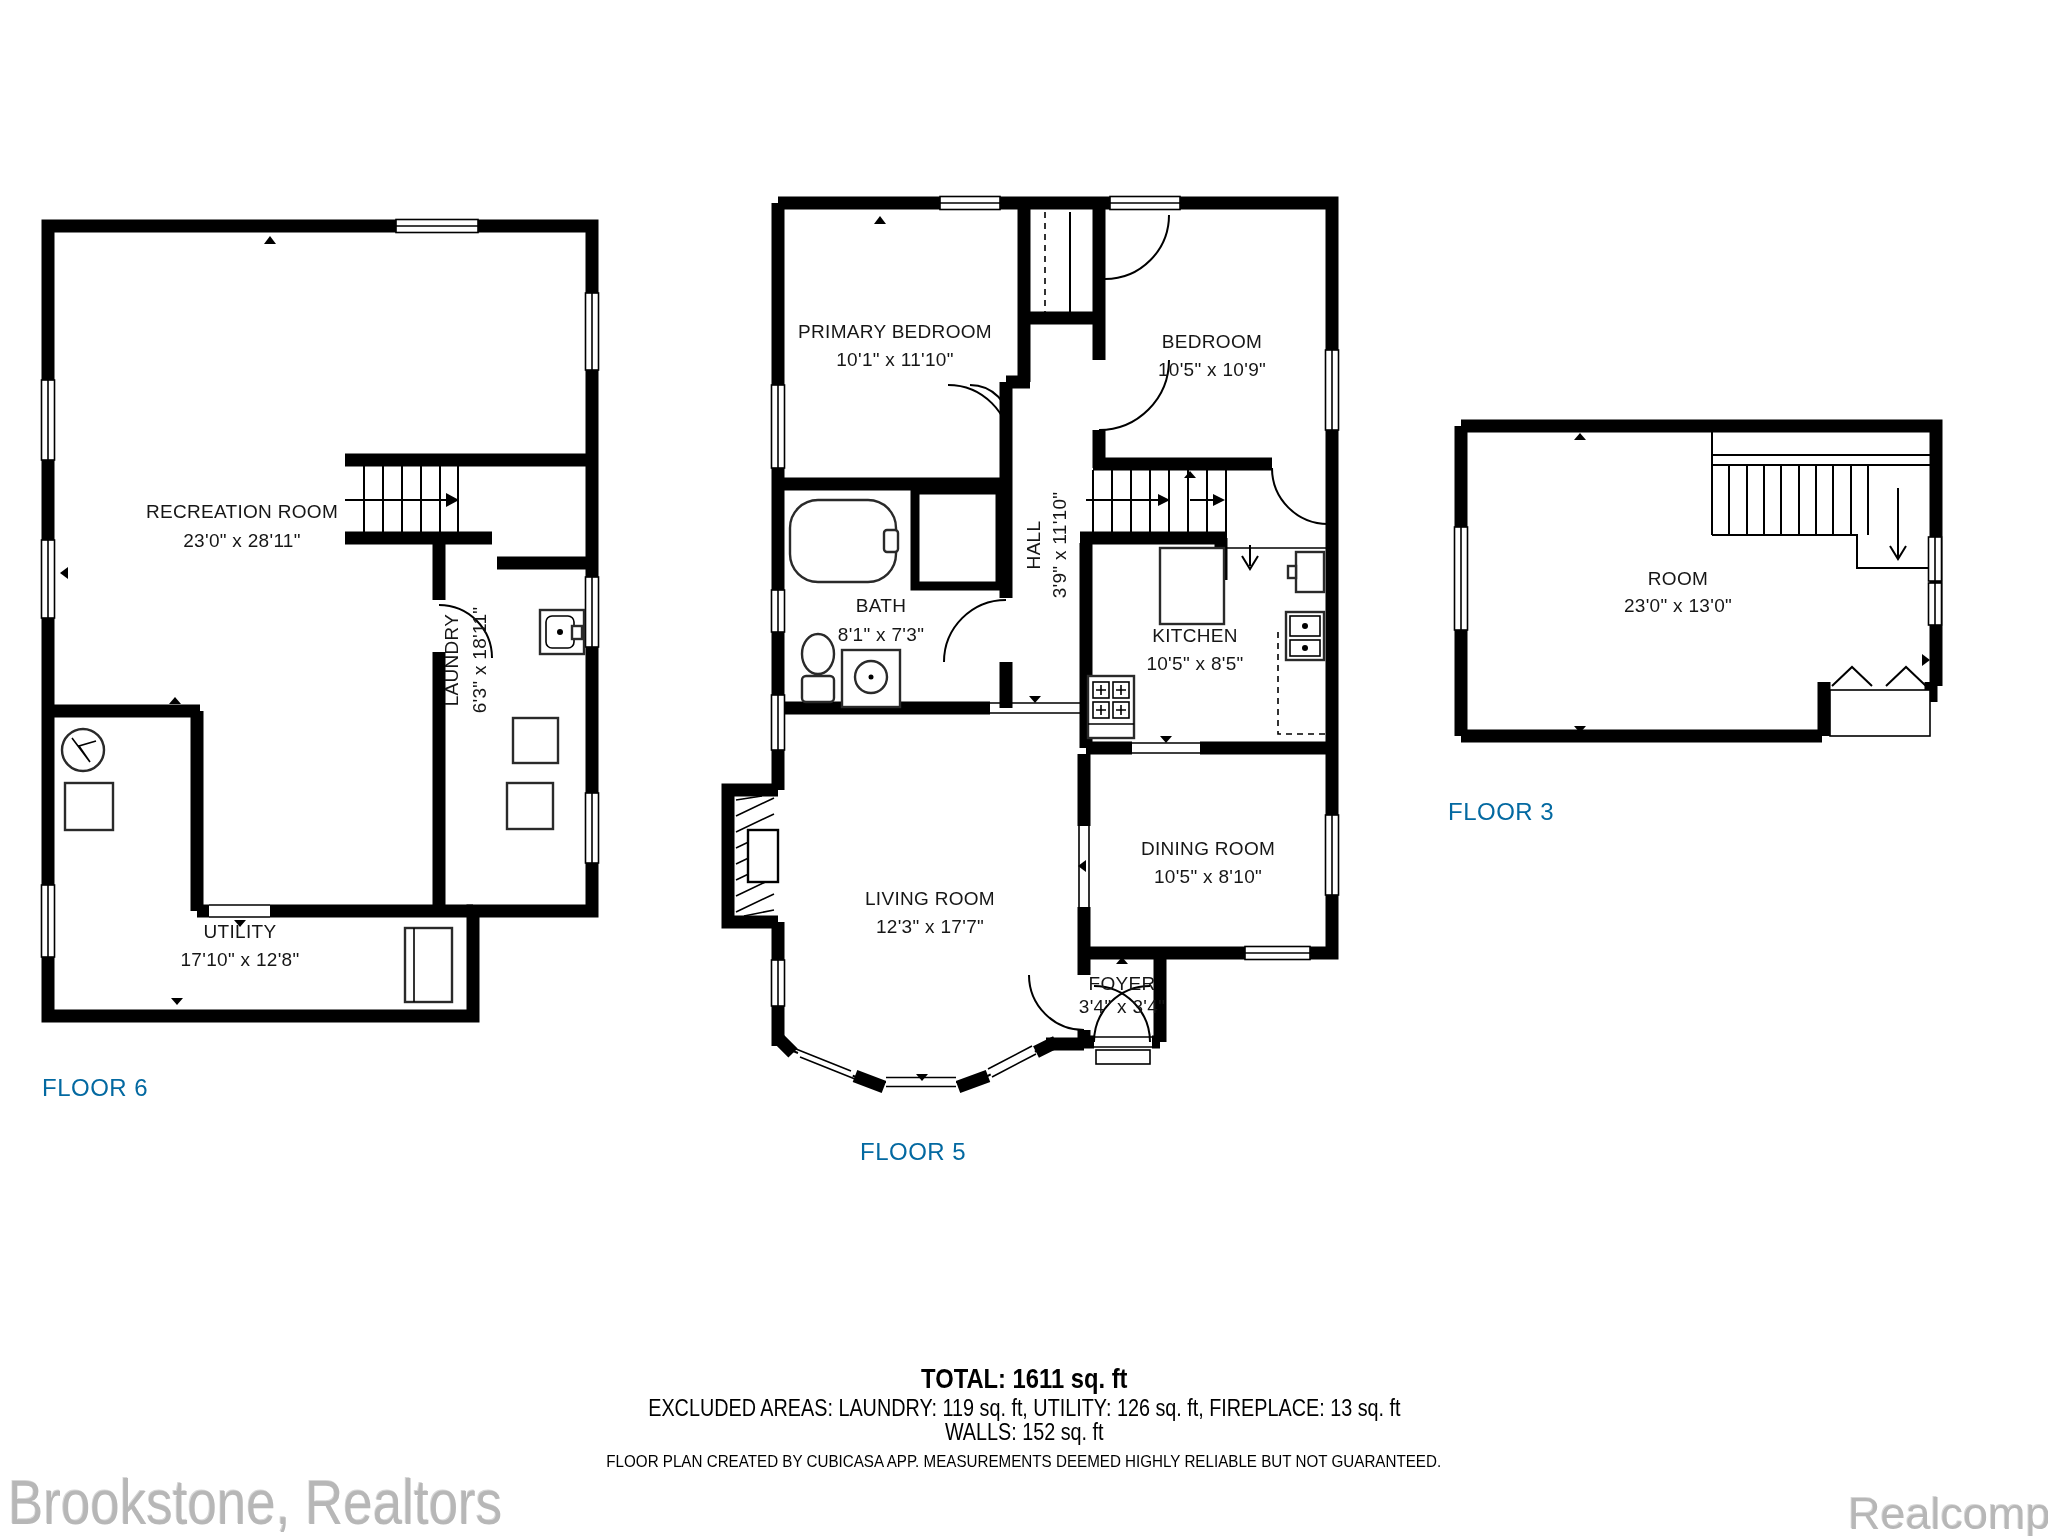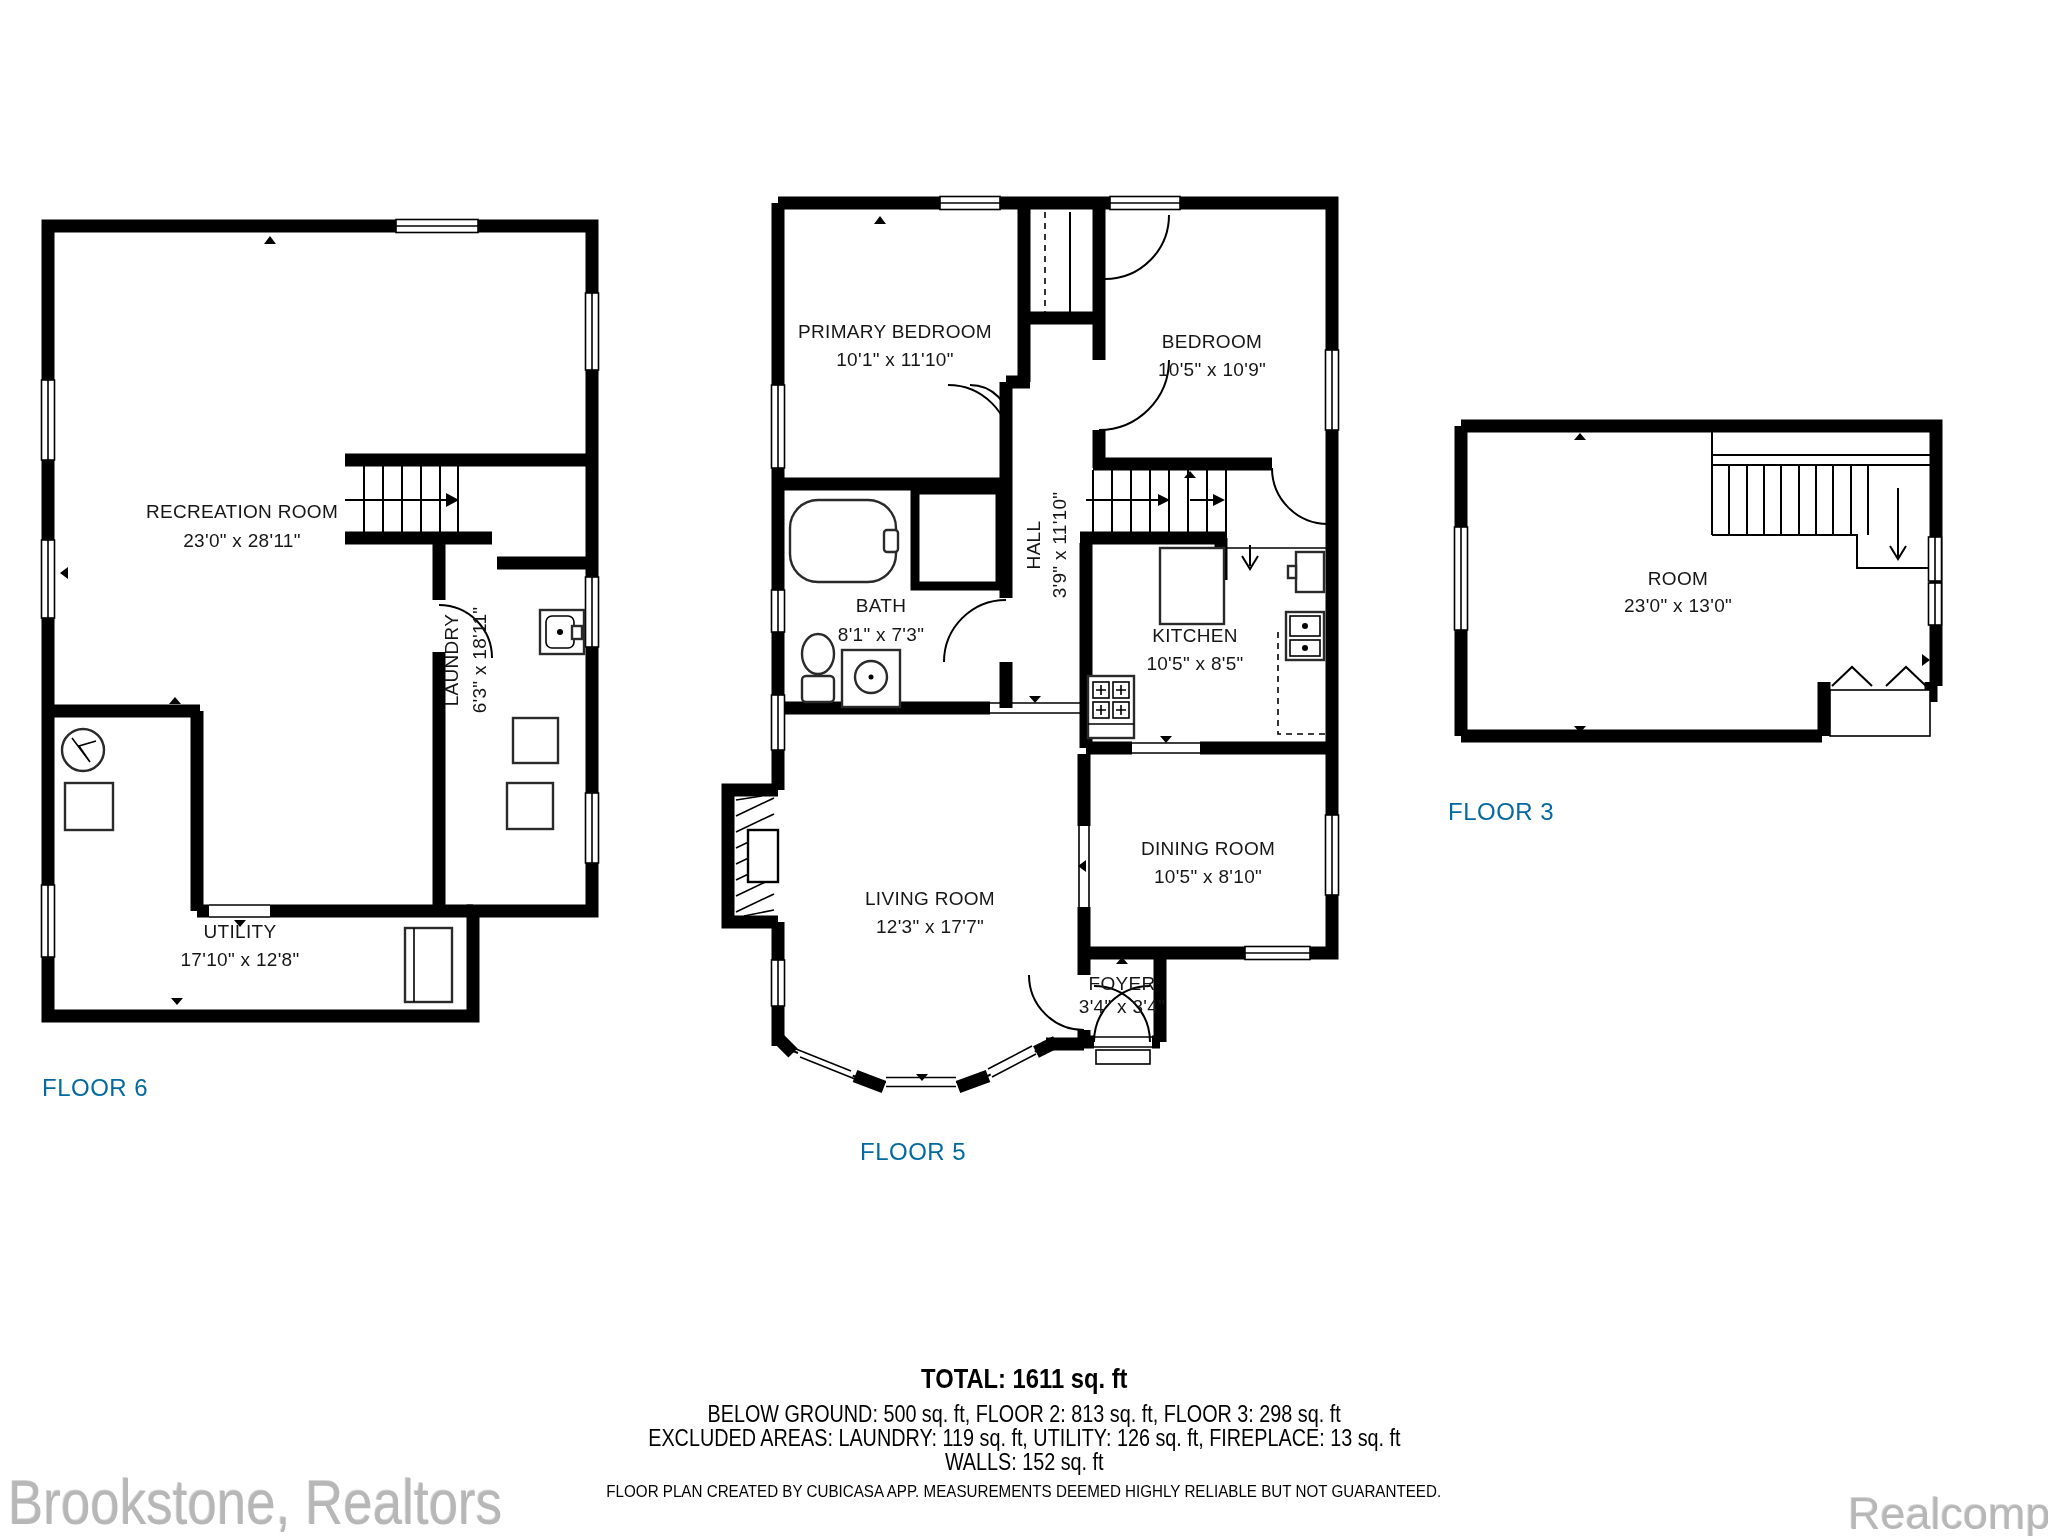--- a/index.html
+++ b/index.html
@@ -3,21 +3,21 @@
 <meta charset="utf-8">
 <style>
   html,body{margin:0;padding:0;background:#fff;}
   .canvas{position:relative;width:2048px;height:1536px;background:#fff;overflow:hidden;
           font-family:"Liberation Sans",sans-serif;}
   svg{position:absolute;left:0;top:0;}
   svg text{font-family:"Liberation Sans",sans-serif;font-size:19px;fill:#161616;
            text-anchor:middle;letter-spacing:.3px;}
   .floor-label{position:absolute;font-size:24px;color:#0369a1;letter-spacing:.5px;}
   .summary{position:absolute;left:0;top:1364px;width:2048px;text-align:center;color:#000;}
-  .summary .total{font-size:27px;font-weight:bold;margin-bottom:7px;}
+  .summary .total{font-size:27px;font-weight:bold;margin-bottom:1px;}
   .summary .total span{display:inline-block;transform:scaleX(.88);}
   .sline{font-size:23px;line-height:24px;}
   .sline span{display:inline-block;transform:scaleX(.86);white-space:nowrap;}
   .disclaimer{font-size:16.5px;margin-top:8px;}
   .disclaimer span{display:inline-block;transform:scaleX(.92);}
   .wm{position:absolute;color:#b7b7b7;
       text-shadow:1px 1px 0 rgba(255,255,255,.9),-1px -1px 0 rgba(110,110,110,.28);
       white-space:nowrap;}
   .wm-left{left:8px;top:1466px;font-size:63px;transform:scaleX(.84);transform-origin:left top;}
   .wm-right{left:1848px;top:1488px;font-size:45px;}
@@ -262,21 +262,20 @@
     <polygon class="tick" points="1922,654 1922,666 1930,660"></polygon>
   </g>
 </svg>
 
 <div class="floor-label" style="left:42px;top:1074px;">FLOOR 6</div>
 <div class="floor-label" style="left:860px;top:1138px;">FLOOR 5</div>
 <div class="floor-label" style="left:1448px;top:798px;">FLOOR 3</div>
 
 <div class="summary">
   <div class="total"><span>TOTAL: 1611 sq. ft</span></div>
-  <div class="sline"><span>BELOW GROUND: 500 sq. ft, FLOOR 2: 813 sq. ft, FLOOR 3: 298 sq. ft</span></div>
   <div class="sline"><span>EXCLUDED AREAS: LAUNDRY: 119 sq. ft, UTILITY: 126 sq. ft, FIREPLACE: 13 sq. ft</span></div>
   <div class="sline"><span>WALLS: 152 sq. ft</span></div>
   <div class="disclaimer"><span>FLOOR PLAN CREATED BY CUBICASA APP. MEASUREMENTS DEEMED HIGHLY RELIABLE BUT NOT GUARANTEED.</span></div>
 </div>
 
 <div class="wm wm-left">Brookstone, Realtors</div>
 <div class="wm wm-right">Realcomp</div>
 
 </div>
 

